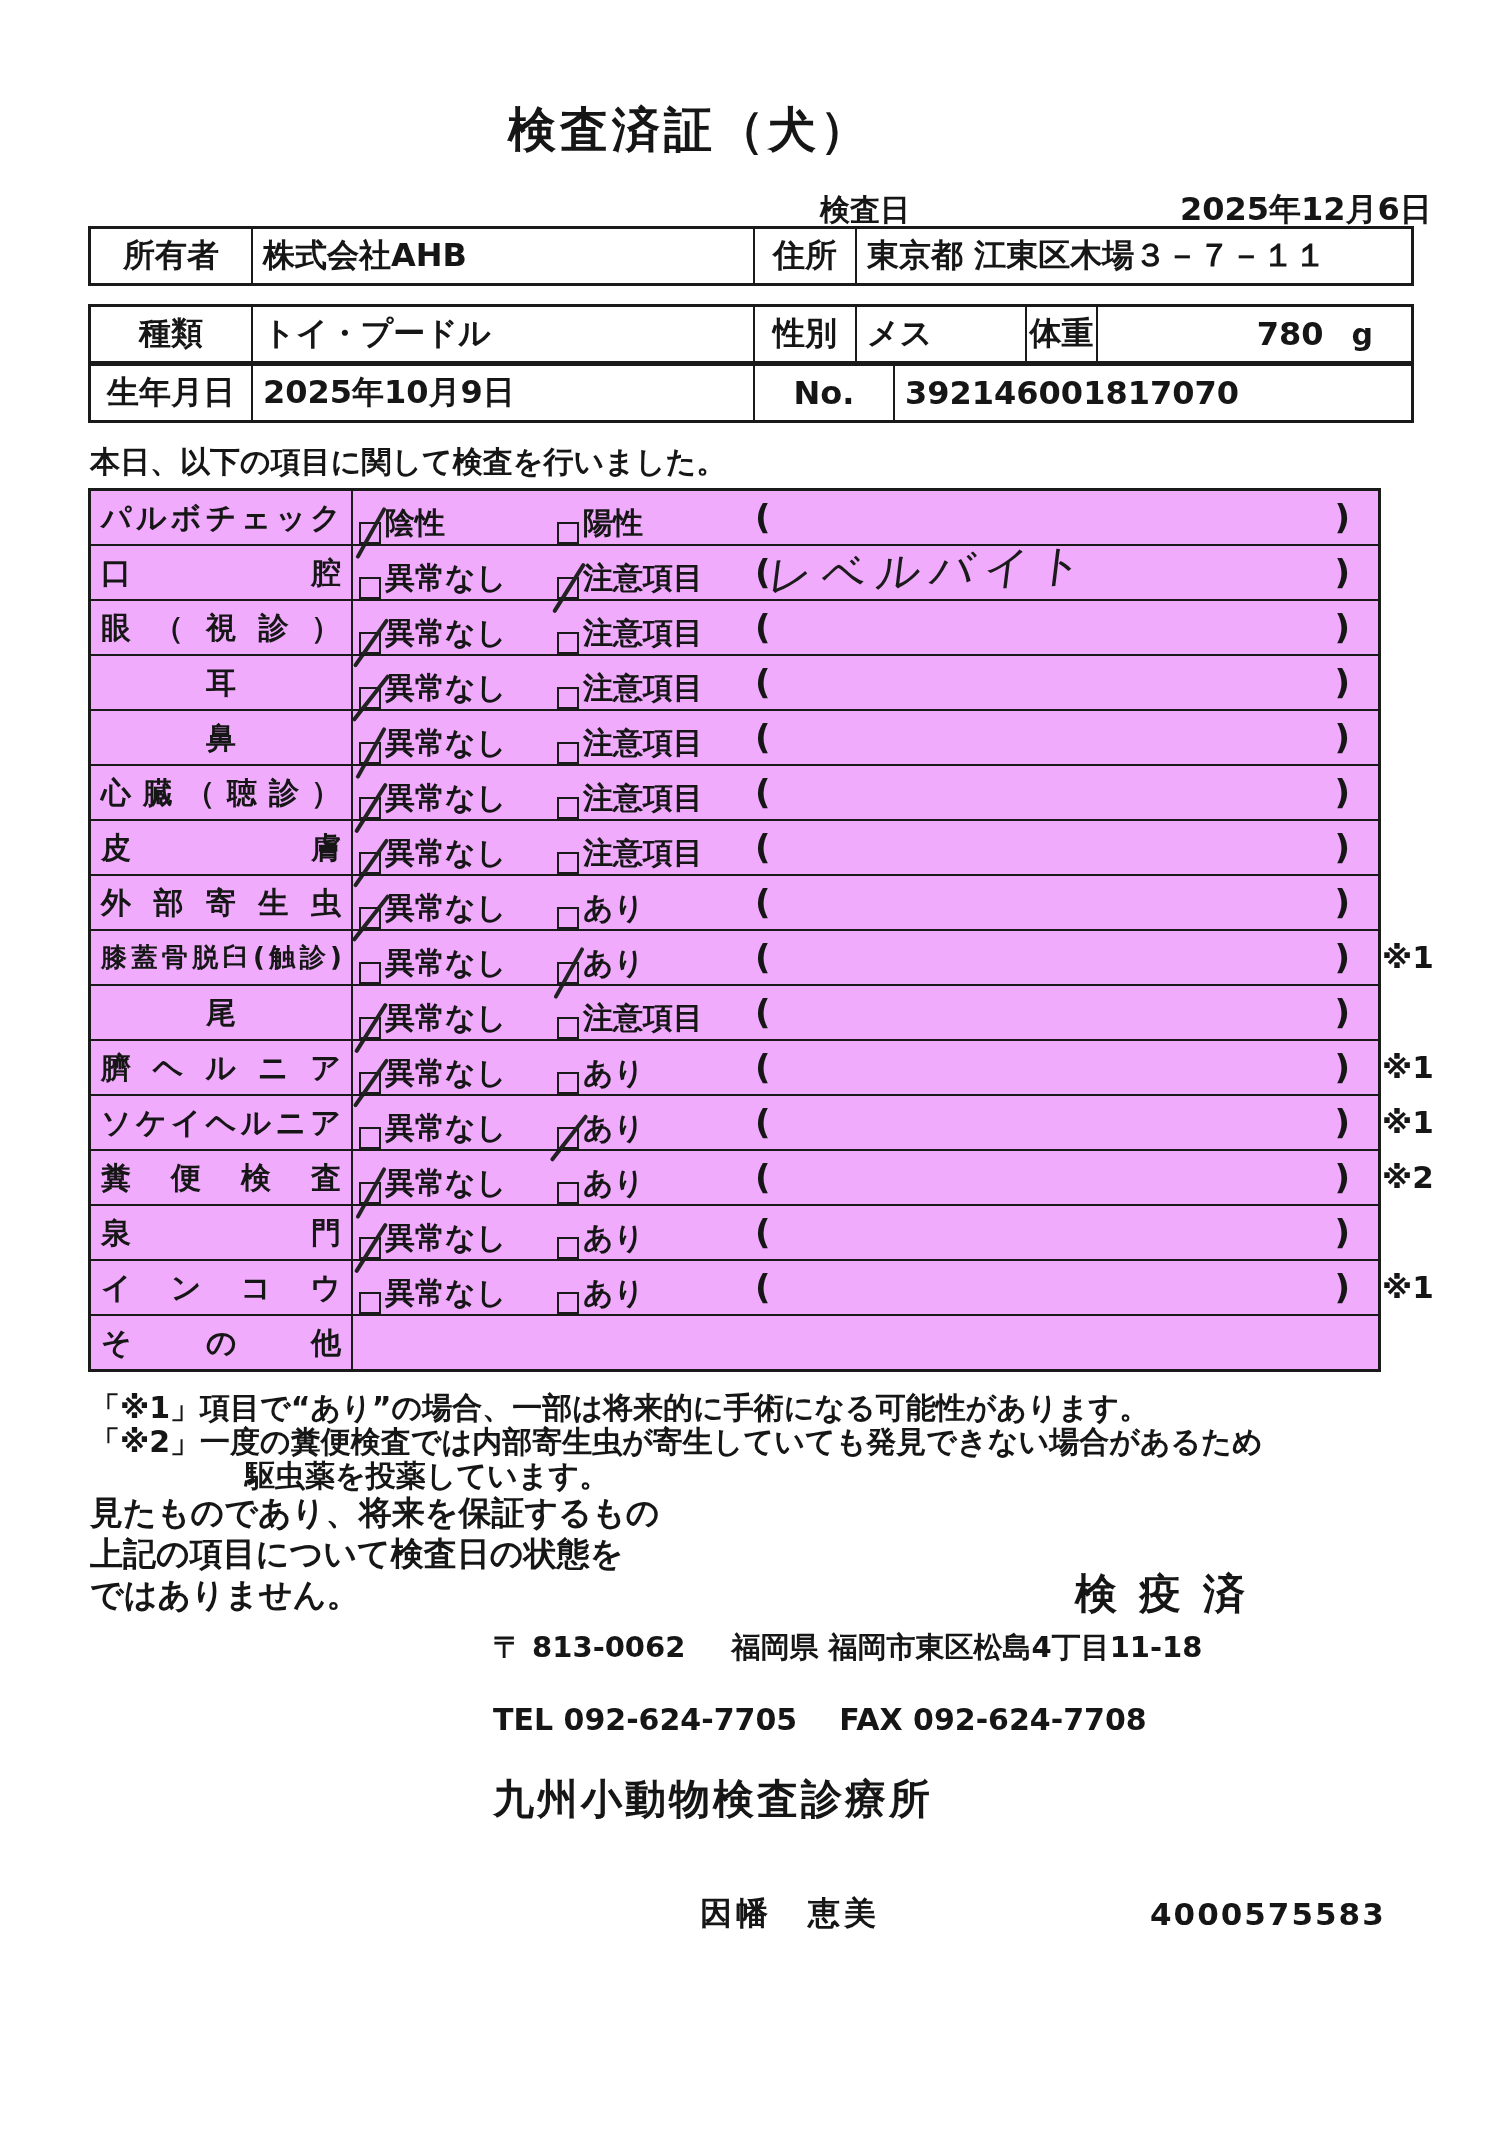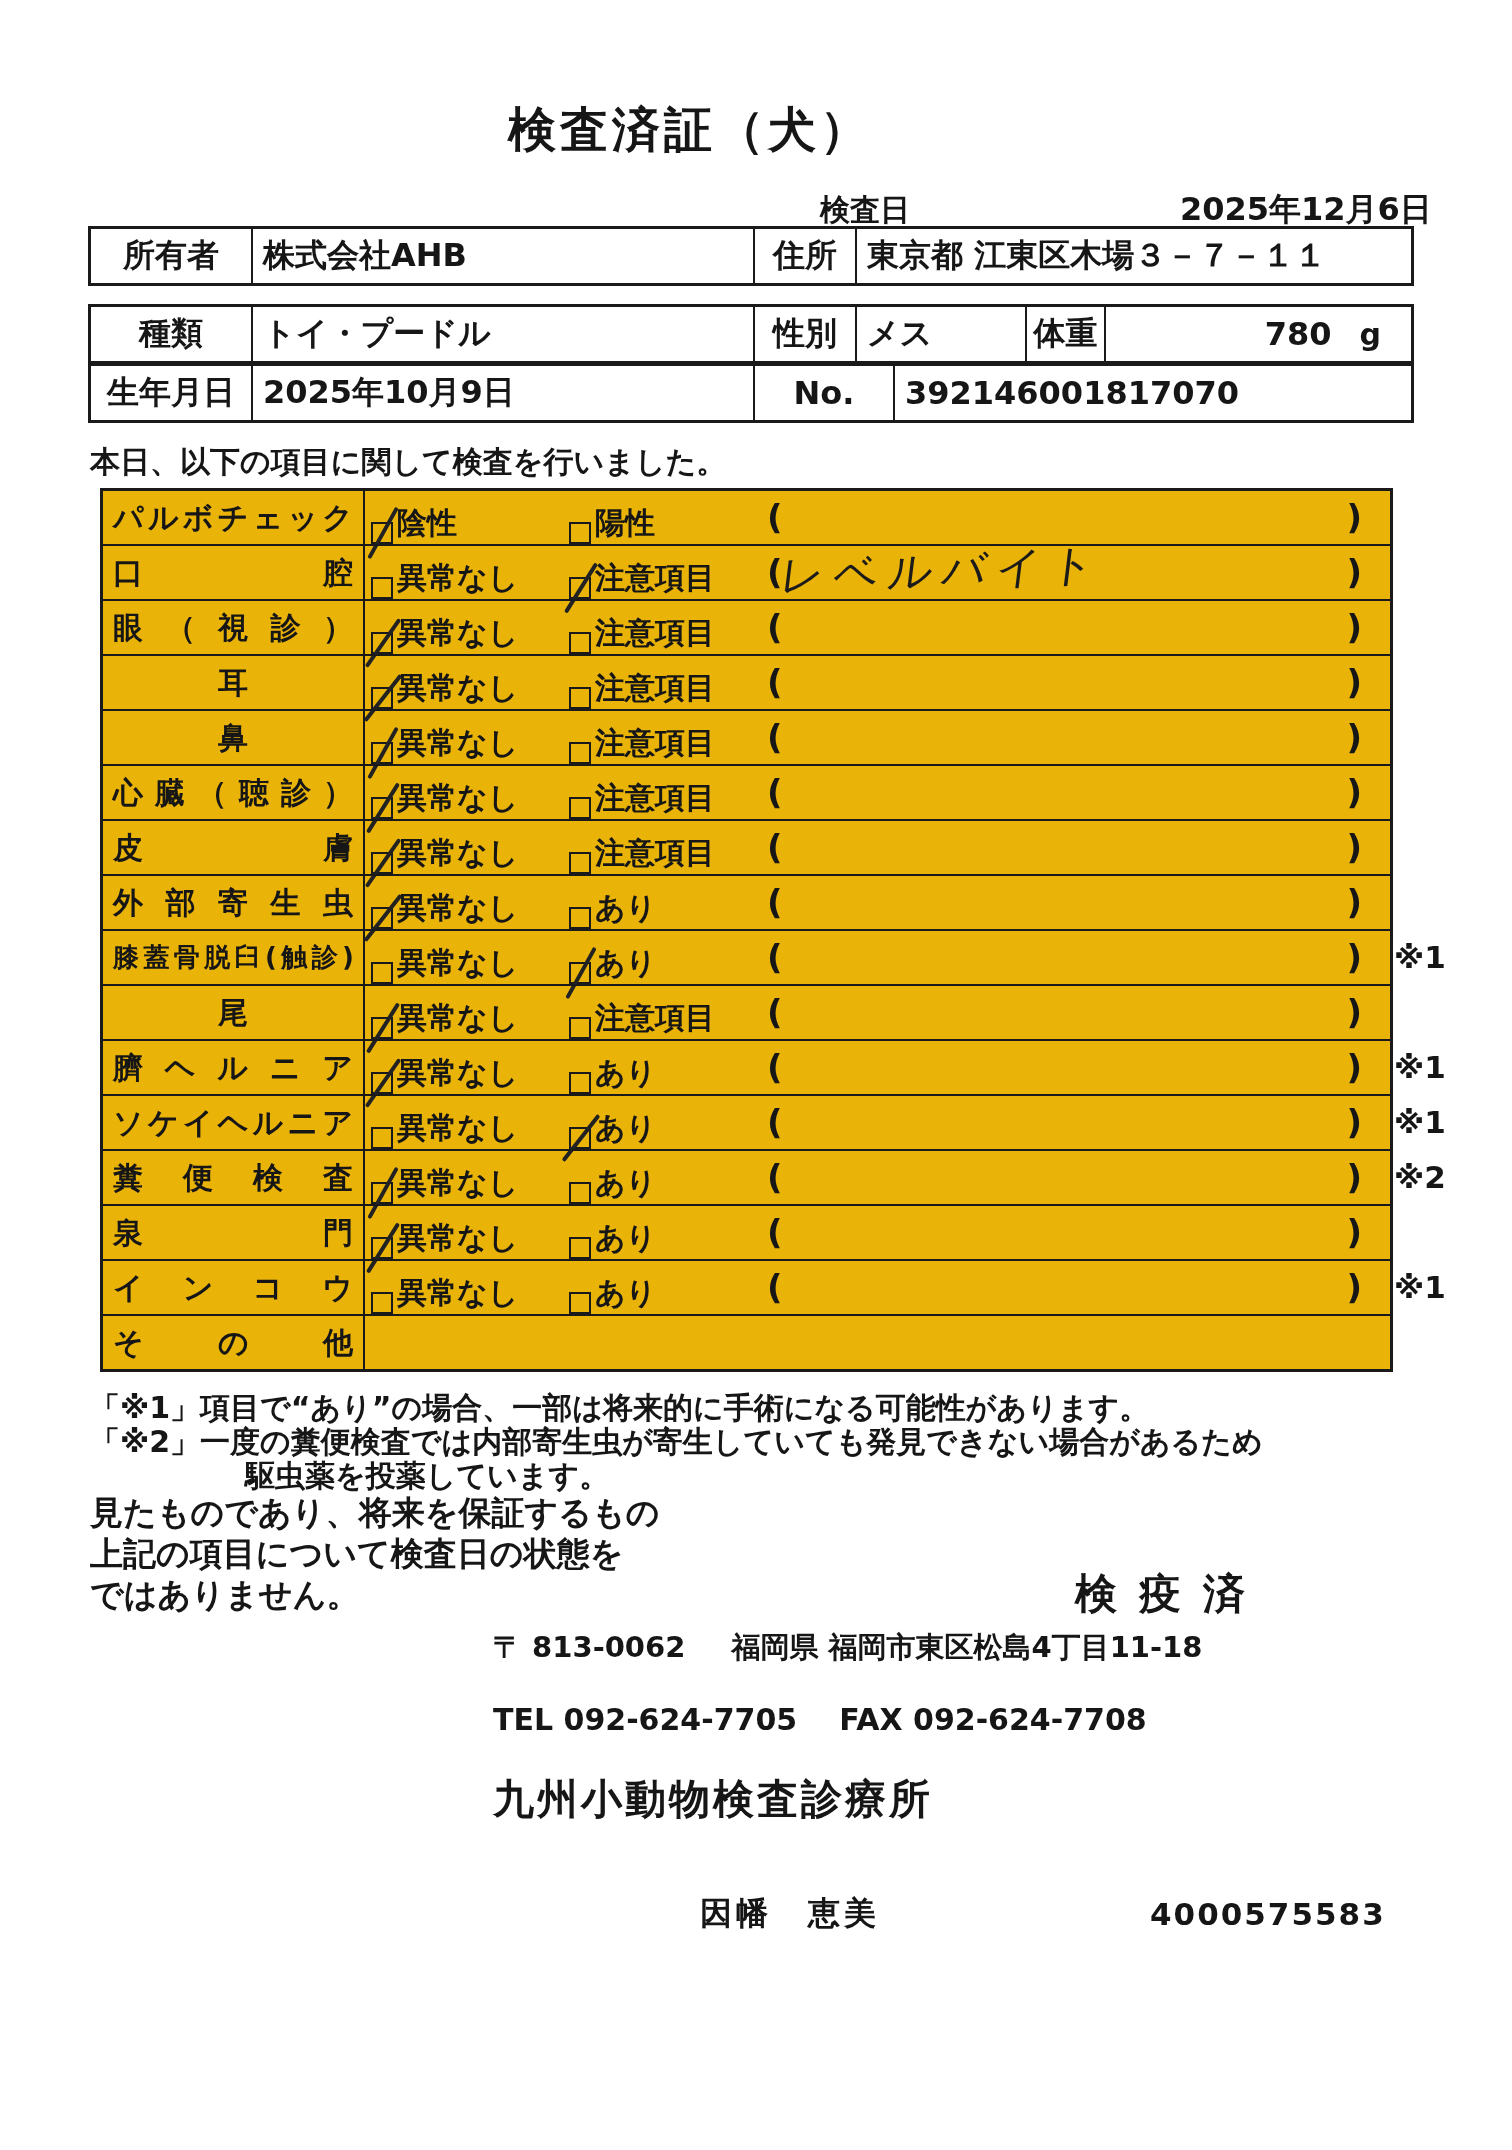--- a/index.html
+++ b/index.html
@@ -22,29 +22,29 @@
   
   .tbl{position:absolute;left:88px;width:1320px;height:54px;
        display:flex;border:3px solid #1a1a1a;box-sizing:content-box;background:#fff;}
   .tbl1{top:226px;} .tbl2{top:304px;} .tbl3{top:363px;}
   .cell{display:flex;align-items:center;justify-content:center;
         font-size:32px;font-weight:600;border-left:2px solid #1a1a1a;
         box-sizing:border-box;white-space:nowrap;overflow:visible;}
   .cell:first-child{border-left:none;}
   .cell.val{justify-content:flex-start;padding-left:10px;}
   .w160{width:160px;} .w502{width:502px;} .w102{width:102px;}
-  .w170{width:170px;} .w93{width:79px;} .w293{width:293px;}
+  .w170{width:170px;} .w93{width:71px;} .w293{width:293px;}
   .w140{width:140px;} .w518{width:518px;} .w556{width:496px;}
   .weight-cell{justify-content:flex-end;padding-right:16px;}
   .weight-unit{margin-left:28px;font-size:30px;}
   
   .intro{position:absolute;left:90px;top:442px;font-size:30px;font-weight:600;margin:0;}
   
   .checklist{position:absolute;left:88px;top:488px;width:1287px;
-             border:3px solid #1a1a1a;background:#eab308;margin-left:12px;}
+             border:3px solid #1a1a1a;background:#f0abfc;}
   .cl-row{position:relative;display:flex;height:53px;overflow:visible;}
   .cl-row + .cl-row{border-top:2.5px solid #1a1a1a;}
   .cl-label{width:262px;border-right:2px solid #1a1a1a;box-sizing:border-box;
             padding:0 10px;font-size:30px;font-weight:600;line-height:53px;
             text-align:justify;text-align-last:justify;white-space:nowrap;overflow:hidden;}
   .cl-label.single{text-align:center;text-align-last:center;}
   .cl-label.long{font-size:26px;letter-spacing:-1px;}
   .cl-content{position:relative;flex:1;overflow:visible;}
   .cl-opt{position:absolute;top:0;height:53px;display:flex;align-items:flex-end;
           font-size:30px;font-weight:600;white-space:nowrap;}

